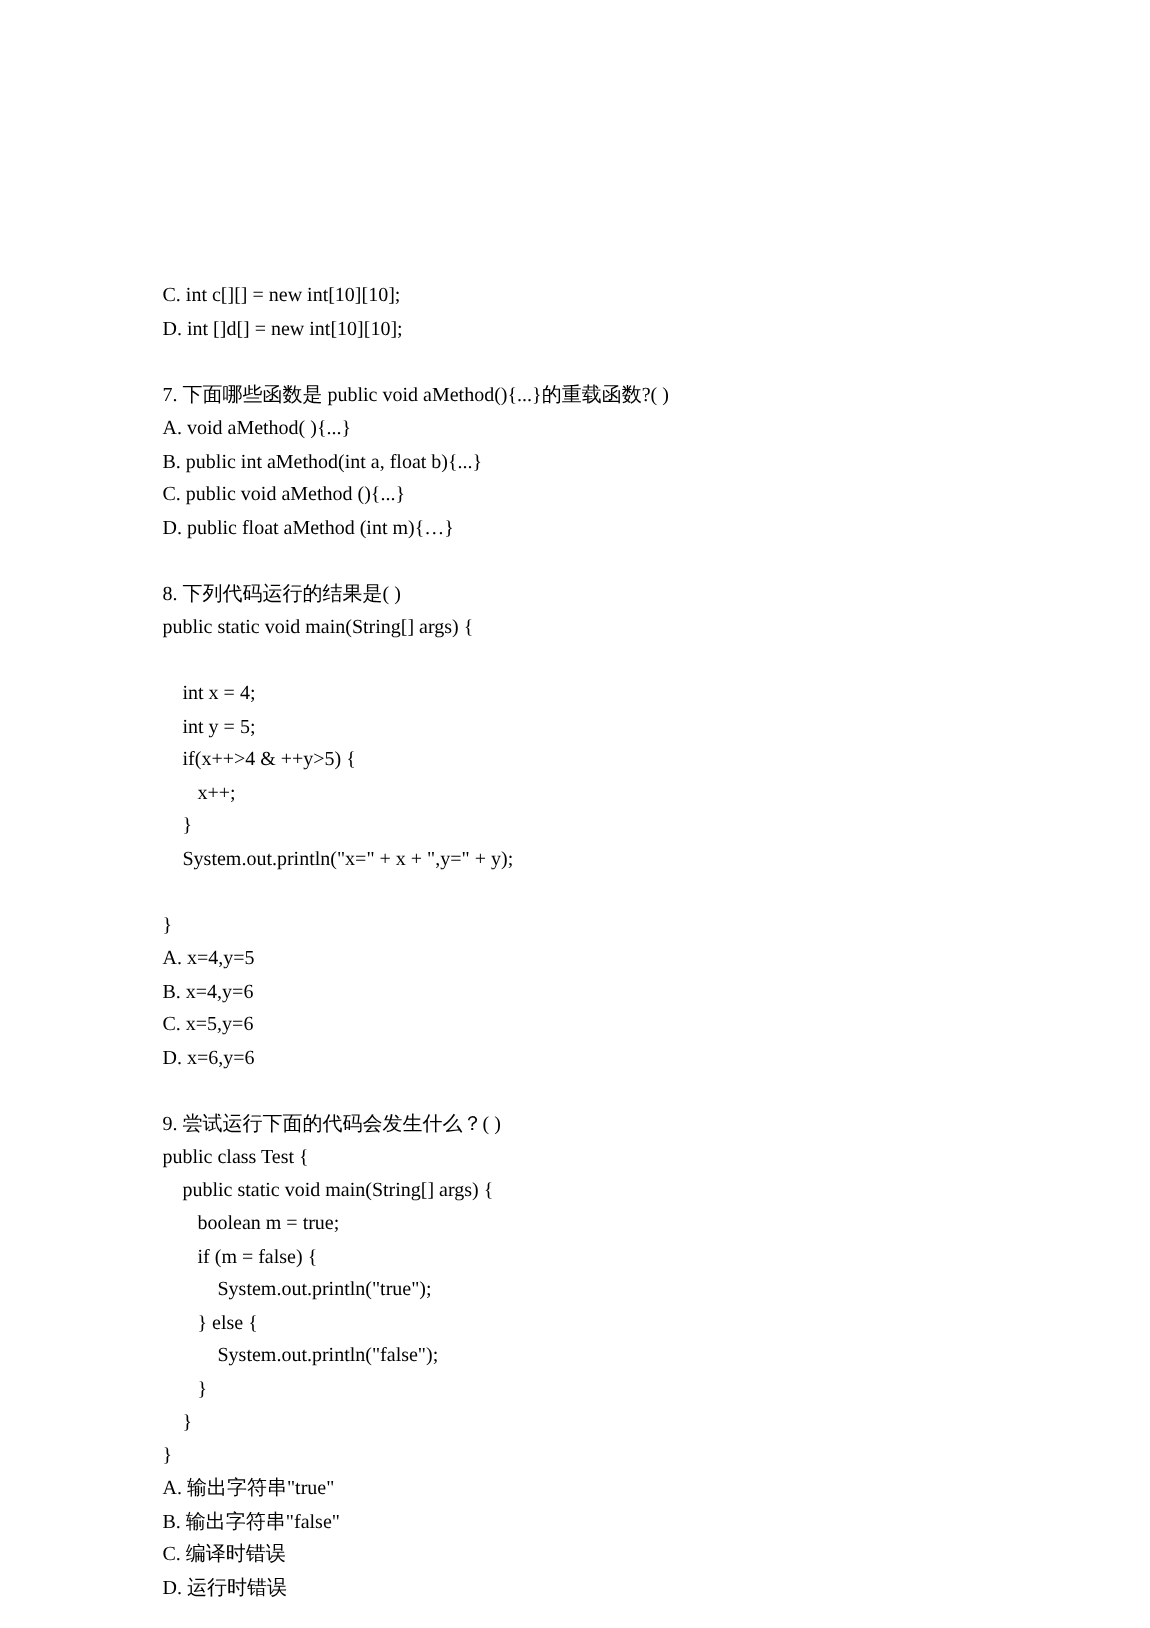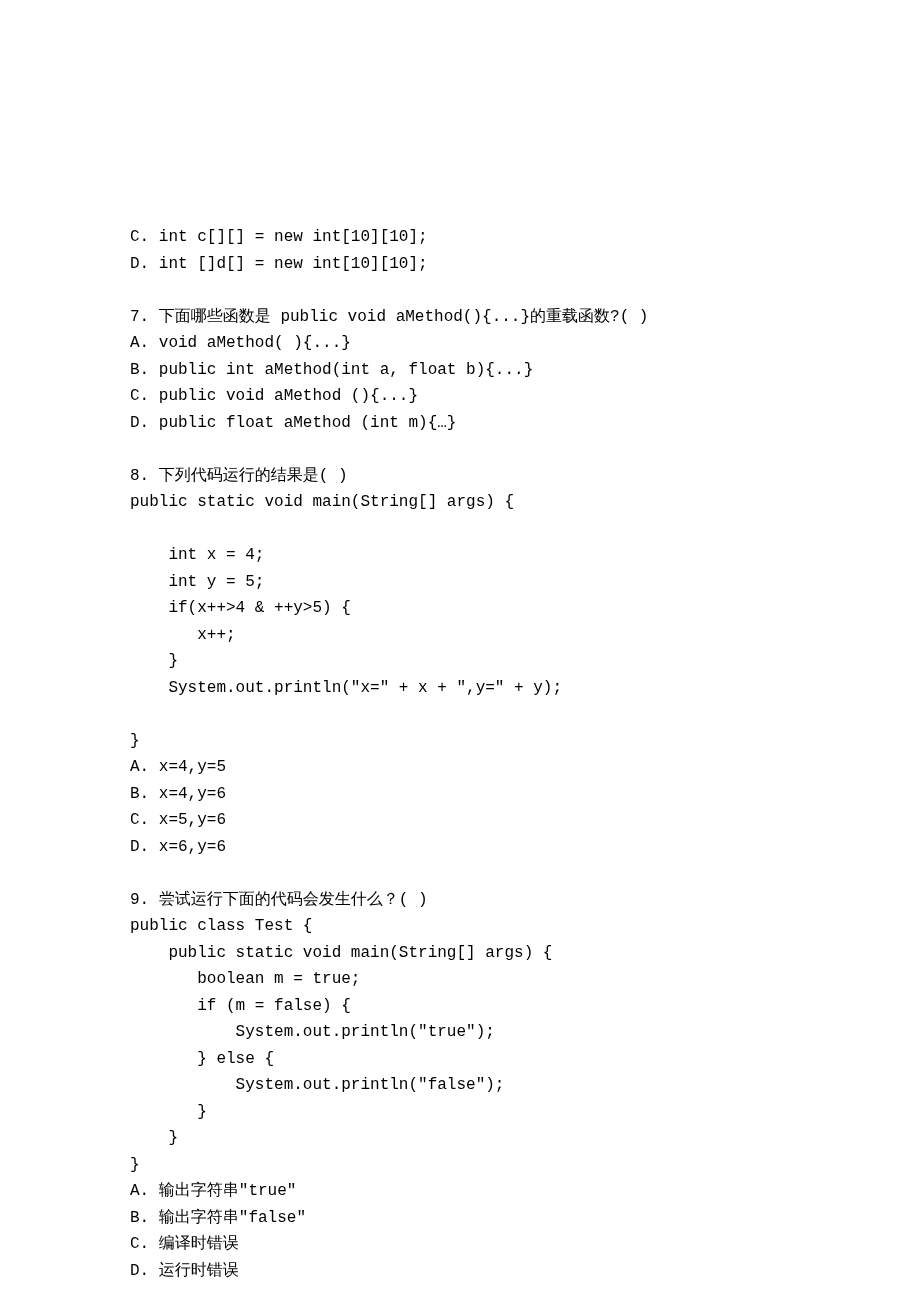--- a/index.html
+++ b/index.html
@@ -14,20 +14,21 @@
     padding: 118px 130px 120px 130px;
     font-family: "Courier New", "SimSun", monospace;
     font-size: 16px;
     line-height: 26.5px;
     color: #000000;
     white-space: pre;
   }
   .line {
     display: block;
     min-height: 26.5px;
+    font-family: Liberation Serif, serif;
   }
 </style>
 </head>
 <body>
 
 
 
 <div id="content"><span class="line">C. int c[][] = new int[10][10];</span><span class="line">D. int []d[] = new int[10][10];</span><span class="line">&nbsp;</span><span class="line">7. 下面哪些函数是 public void aMethod(){...}的重载函数?( )</span><span class="line">A. void aMethod( ){...}</span><span class="line">B. public int aMethod(int a, float b){...}</span><span class="line">C. public void aMethod (){...}</span><span class="line">D. public float aMethod (int m){…}</span><span class="line">&nbsp;</span><span class="line">8. 下列代码运行的结果是( )</span><span class="line">public static void main(String[] args) {</span><span class="line">&nbsp;</span><span class="line">    int x = 4;</span><span class="line">    int y = 5;</span><span class="line">    if(x++&gt;4 &amp; ++y&gt;5) {</span><span class="line">       x++;</span><span class="line">    }</span><span class="line">    System.out.println("x=" + x + ",y=" + y);</span><span class="line">&nbsp;</span><span class="line">}</span><span class="line">A. x=4,y=5</span><span class="line">B. x=4,y=6</span><span class="line">C. x=5,y=6</span><span class="line">D. x=6,y=6</span><span class="line">&nbsp;</span><span class="line">9. 尝试运行下面的代码会发生什么？( )</span><span class="line">public class Test {</span><span class="line">    public static void main(String[] args) {</span><span class="line">       boolean m = true;</span><span class="line">       if (m = false) {</span><span class="line">           System.out.println("true");</span><span class="line">       } else {</span><span class="line">           System.out.println("false");</span><span class="line">       }</span><span class="line">    }</span><span class="line">}</span><span class="line">A. 输出字符串"true"</span><span class="line">B. 输出字符串"false"</span><span class="line">C. 编译时错误</span><span class="line">D. 运行时错误</span><span class="line">&nbsp;</span></div>
 
 

